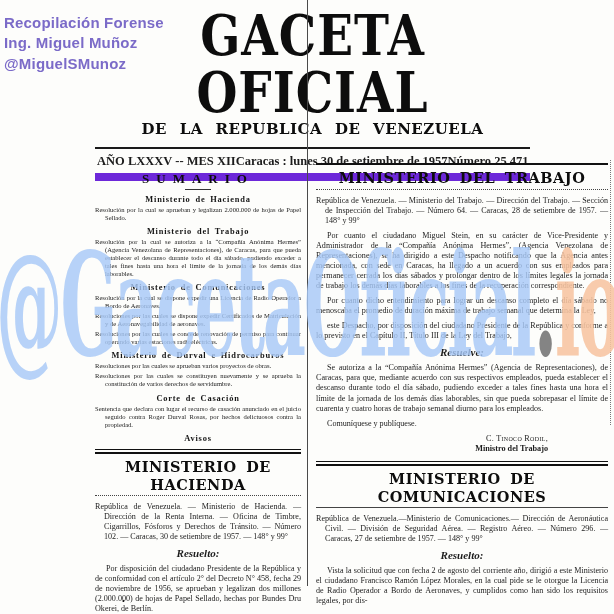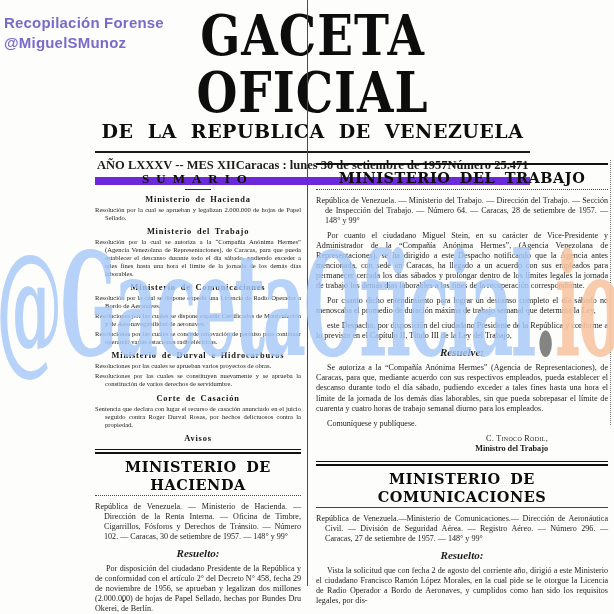--- a/index.html
+++ b/index.html
@@ -20,21 +20,21 @@
 
   
   .masthead{position:absolute;top:8px;left:95px;width:435px;text-align:center;z-index:2;}
   .gz-title{
     margin:0;font-family:"DejaVu Serif", serif;font-weight:bold;
     font-size:47px;line-height:1.02;letter-spacing:1px;word-spacing:20px;
     transform:scaleY(1.18);transform-origin:center top;color:#0d0d0d;
   }
   .gz-sub{
     margin:16px 0 0 0;font-family:"DejaVu Serif", serif;font-weight:bold;
-    font-size:19px;letter-spacing:.5px;word-spacing:7px;color:#0d0d0d;
+    font-size:15px;letter-spacing:.5px;word-spacing:7px;color:#0d0d0d;
   }
   .edition-bar{
     margin-top:9px;border-top:2px solid #1a1a1a;border-bottom:8px solid #6d28d9;
     padding:5px 2px 4px 2px;display:flex;justify-content:space-between;align-items:baseline;
     font-weight:bold;font-size:12.5px;white-space:nowrap;
   }
 
   
   .columns{position:absolute;top:163px;left:0;right:0;bottom:0;display:flex;z-index:2;}
   .col-left{width:307px;box-sizing:border-box;padding:4px 6px 0 95px;}
@@ -94,20 +94,21 @@
   .wm-dot{color:rgba(110,110,110,0.85);}
   .wm-io{color:rgba(247,196,160,0.88);}
 </style>
 </head>
 <body>
 
 <div class="page">
 
   <div class="forensic">
     <div>Recopilación Forense</div>
+    <div>Ing. Miguel Muñoz</div>
     <div>@MiguelSMunoz</div>
   </div>
 
   <header class="masthead">
     <h1 class="gz-title">GACETA OFICIAL</h1>
     <div class="gz-sub">DE LA REPUBLICA DE VENEZUELA</div>
     <div class="edition-bar">
       <span>AÑO LXXXV -- MES XII</span>
       <span>Caracas : lunes 30 de setiembre de 1957</span>
       <span>Número 25.471</span>

